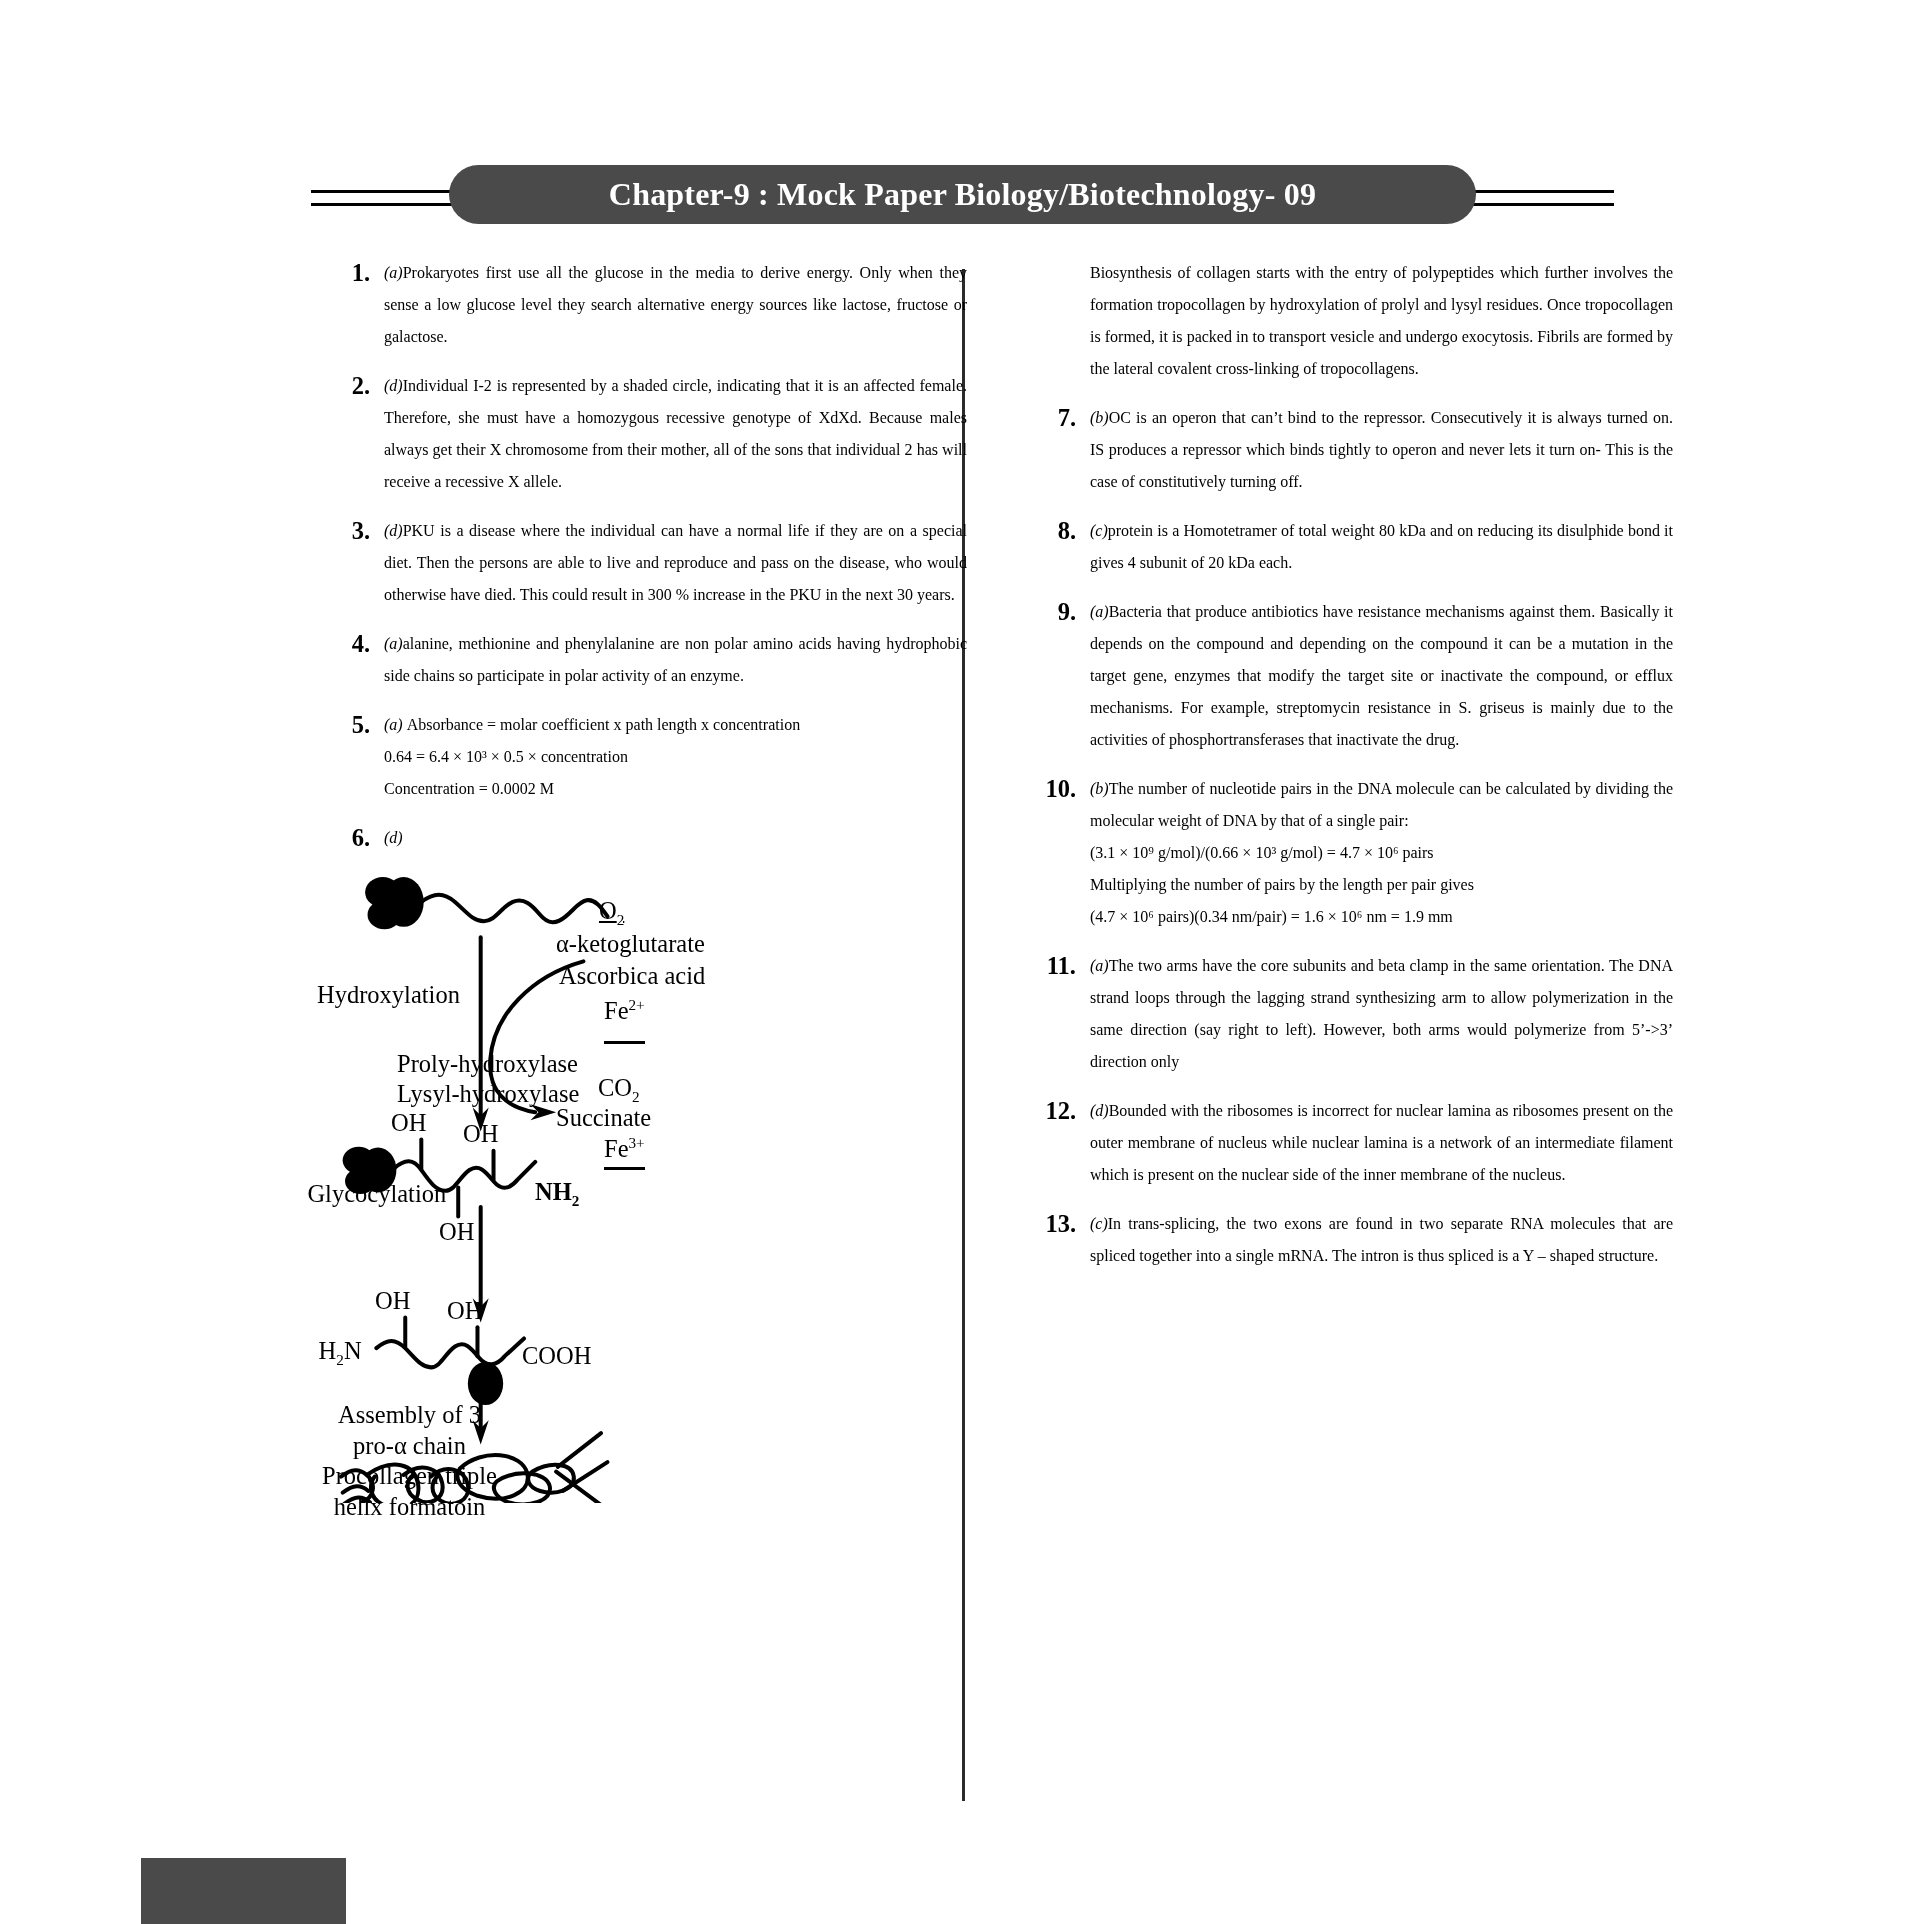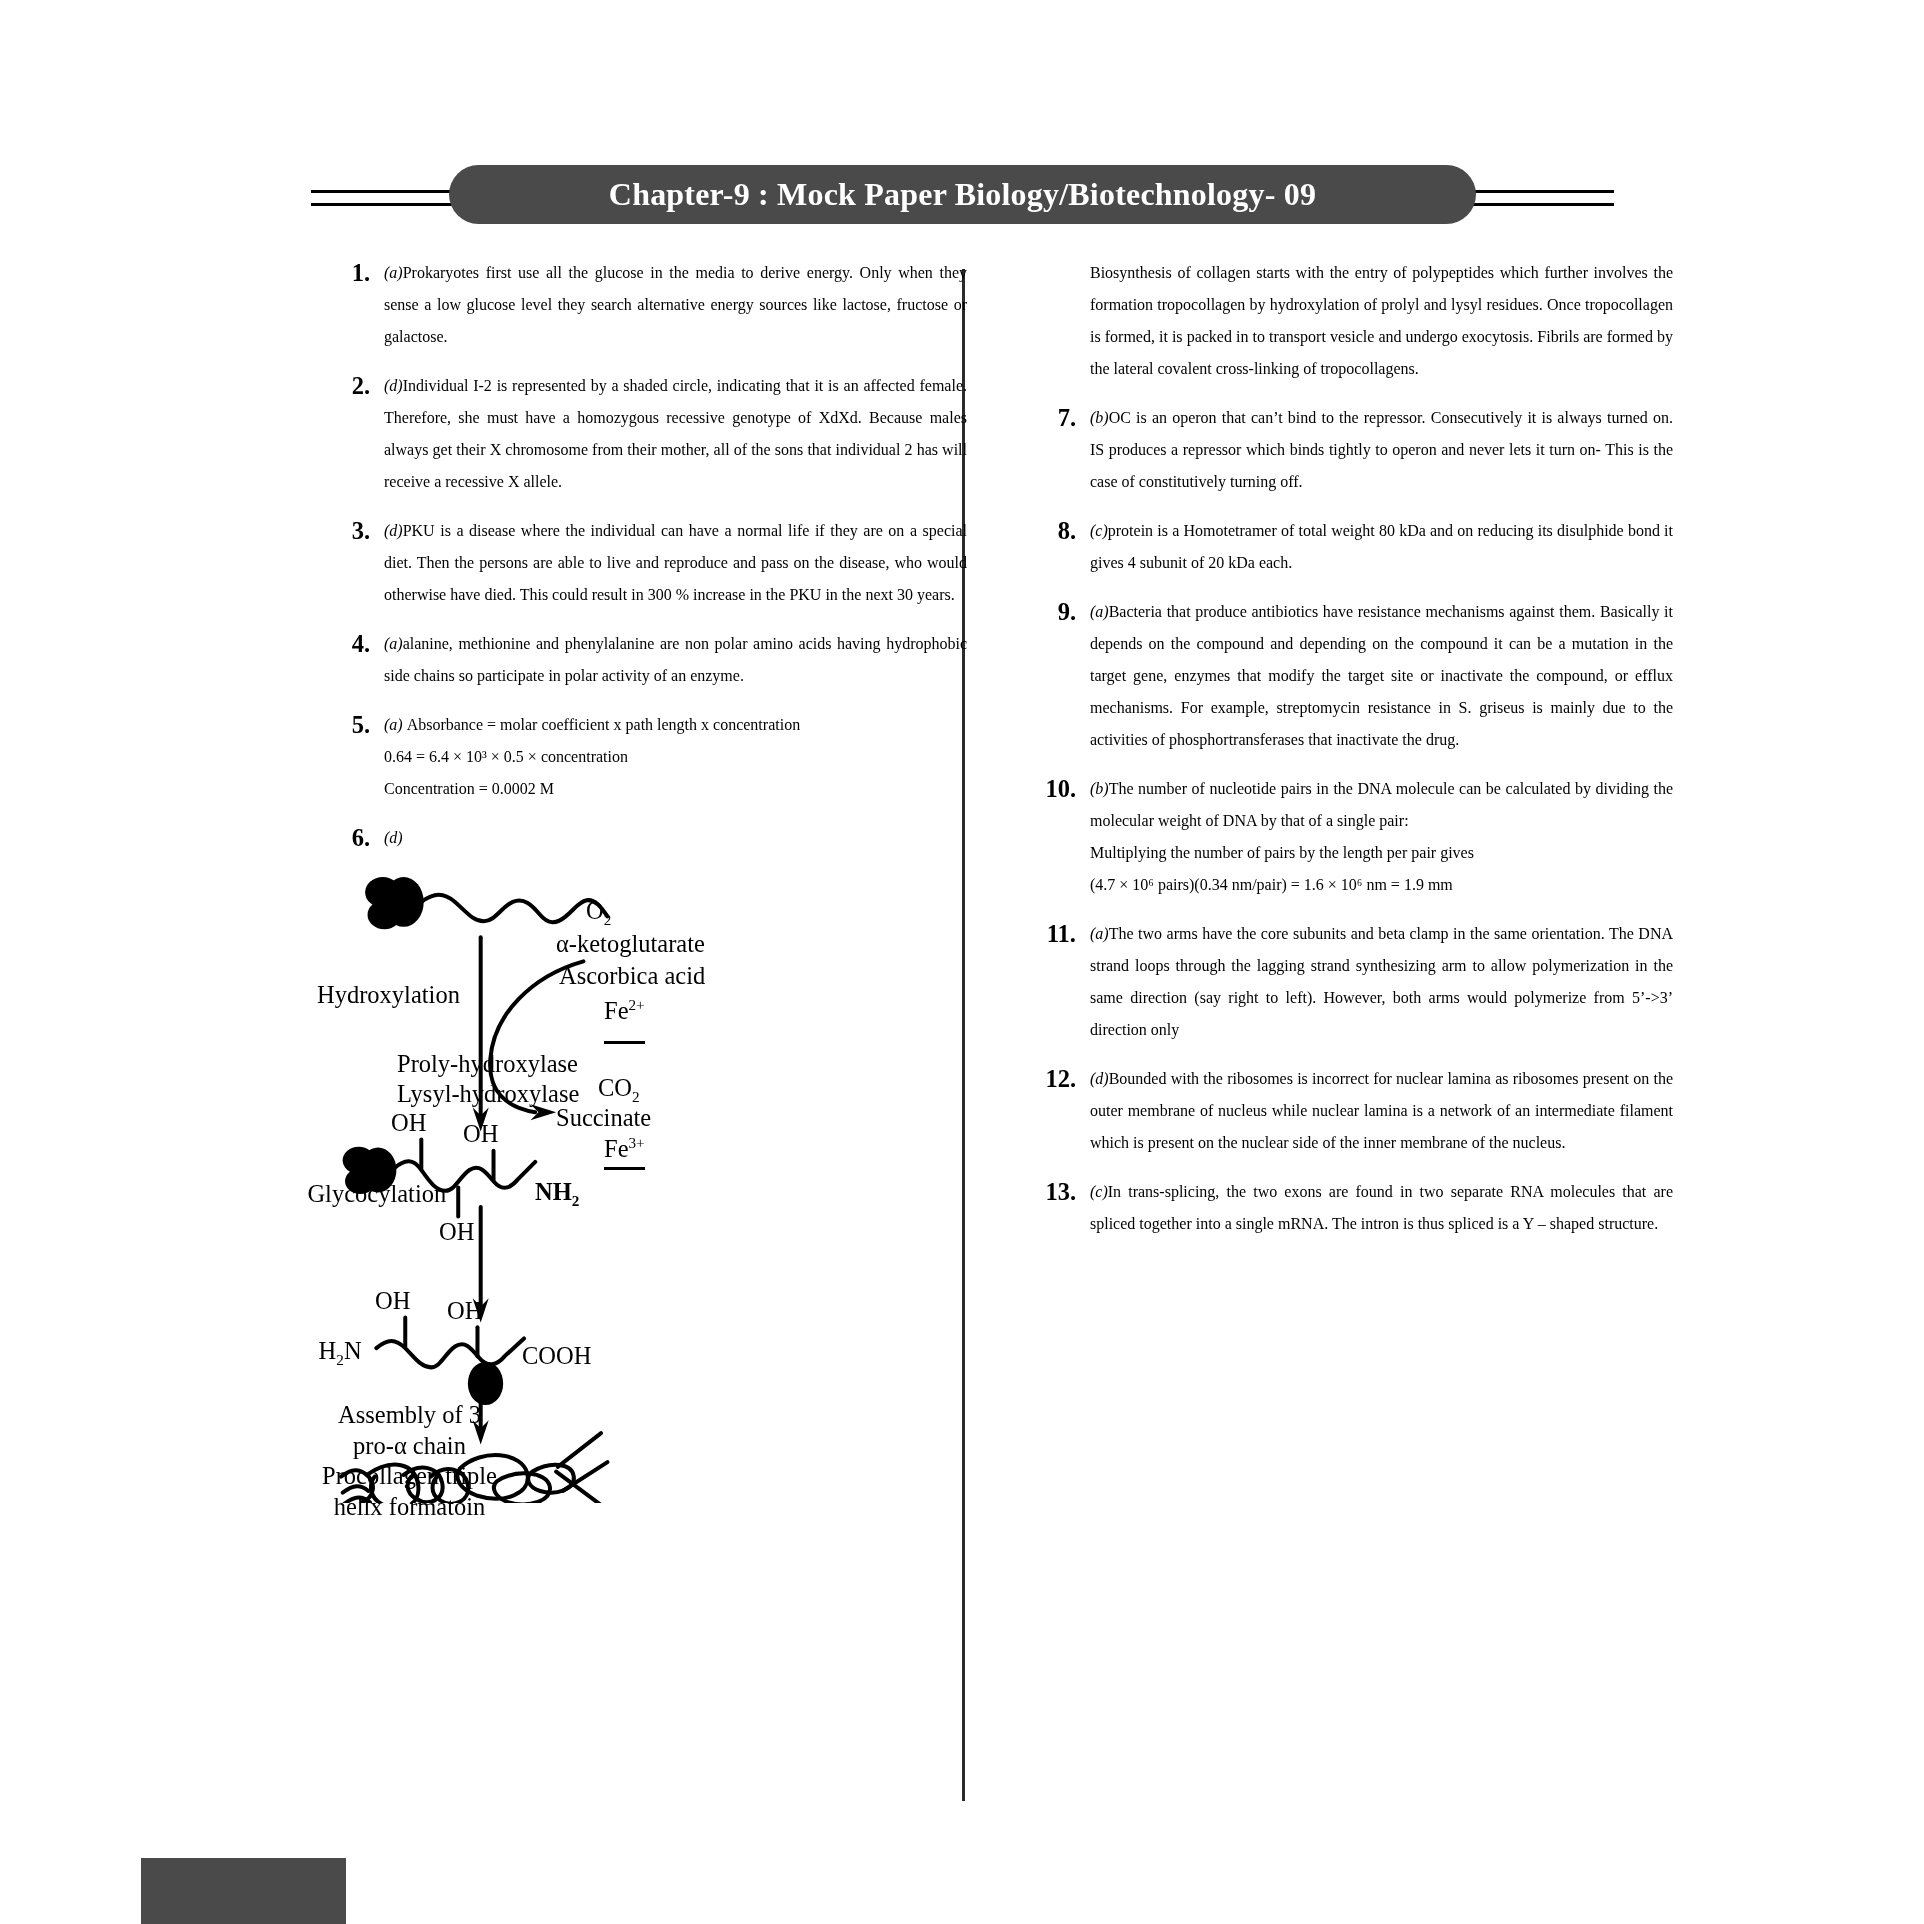--- a/index.html
+++ b/index.html
@@ -234,21 +234,21 @@
             <path d="M296,790 L352,754"></path>
             <path d="M288,766 L350,812"></path>
           </g>
         </g>
       </svg>
 
       <div class="dg-label" style="left:-8px; top:122px;">Hydroxylation</div>
       <div class="dg-label" style="left:72px; top:191px;">Proly-hydroxylase</div>
       <div class="dg-label" style="left:72px; top:221px;">Lysyl-hydroxylase</div>
 
-      <div class="dg-label" style="left:261px; top:38px;"><span>O</span><sub>2</sub></div>
+      <div class="dg-label" style="left:274px; top:38px;text-decoration:underline;"><span>O</span><sub>2</sub></div>
       <div class="dg-label" style="left:231px; top:71px;">α-ketoglutarate</div>
       <div class="dg-label" style="left:234px; top:103px;">Ascorbica acid</div>
       <div class="dg-label" style="left:279px; top:138px; border-bottom:3.2px solid #000; padding-bottom:14px;"><span>Fe</span><sup>2+</sup></div>
 
       <div class="dg-label" style="left:273px; top:215px;"><span>CO</span><sub>2</sub></div>
       <div class="dg-label" style="left:231px; top:245px;">Succinate</div>
       <div class="dg-label" style="left:279px; top:276px; border-bottom:3.2px solid #000; padding-bottom:1.6px;"><span>Fe</span><sup>3+</sup></div>
 
       <div class="dg-label" style="left:66px; top:250px;">OH</div>
       <div class="dg-label" style="left:138px; top:261px;">OH</div>
@@ -287,20 +287,21 @@
     </div>
 
     <div class="item">
       <span class="num">9.</span>
       <div class="para"><span class="opt">(a)</span><span>Bacteria that produce antibiotics have resistance mechanisms against them. Basically it depends on the compound and depending on the compound it can be a mutation in the target gene, enzymes that modify the target site or inactivate the compound, or efflux mechanisms. For example, streptomycin resistance in S. griseus is mainly due to the activities of phosphortransferases that inactivate the drug.</span></div>
     </div>
 
     <div class="item">
       <span class="num">10.</span>
       <div class="para"><span class="opt">(b)</span><span>The number of nucleotide pairs in the DNA molecule can be calculated by dividing the molecular weight of DNA by that of a single pair:</span></div>
+      <div class="para noj">(3.1 × 10⁹ g/mol)/(0.66 × 10³ g/mol) = 4.7 × 10⁶ pairs</div>
       <div class="para">Multiplying the number of pairs by the length per pair gives</div>
       <div class="para noj">(4.7 × 10⁶ pairs)(0.34 nm/pair) = 1.6 × 10⁶ nm = 1.9 mm</div>
     </div>
 
     <div class="item">
       <span class="num">11.</span>
       <div class="para"><span class="opt">(a)</span><span>The two arms have the core subunits and beta clamp in the same orientation. The DNA strand loops through the lagging strand synthesizing arm to allow polymerization in the same direction (say right to left). However, both arms would polymerize from 5’-&gt;3’ direction only</span></div>
     </div>
 
     <div class="item">

